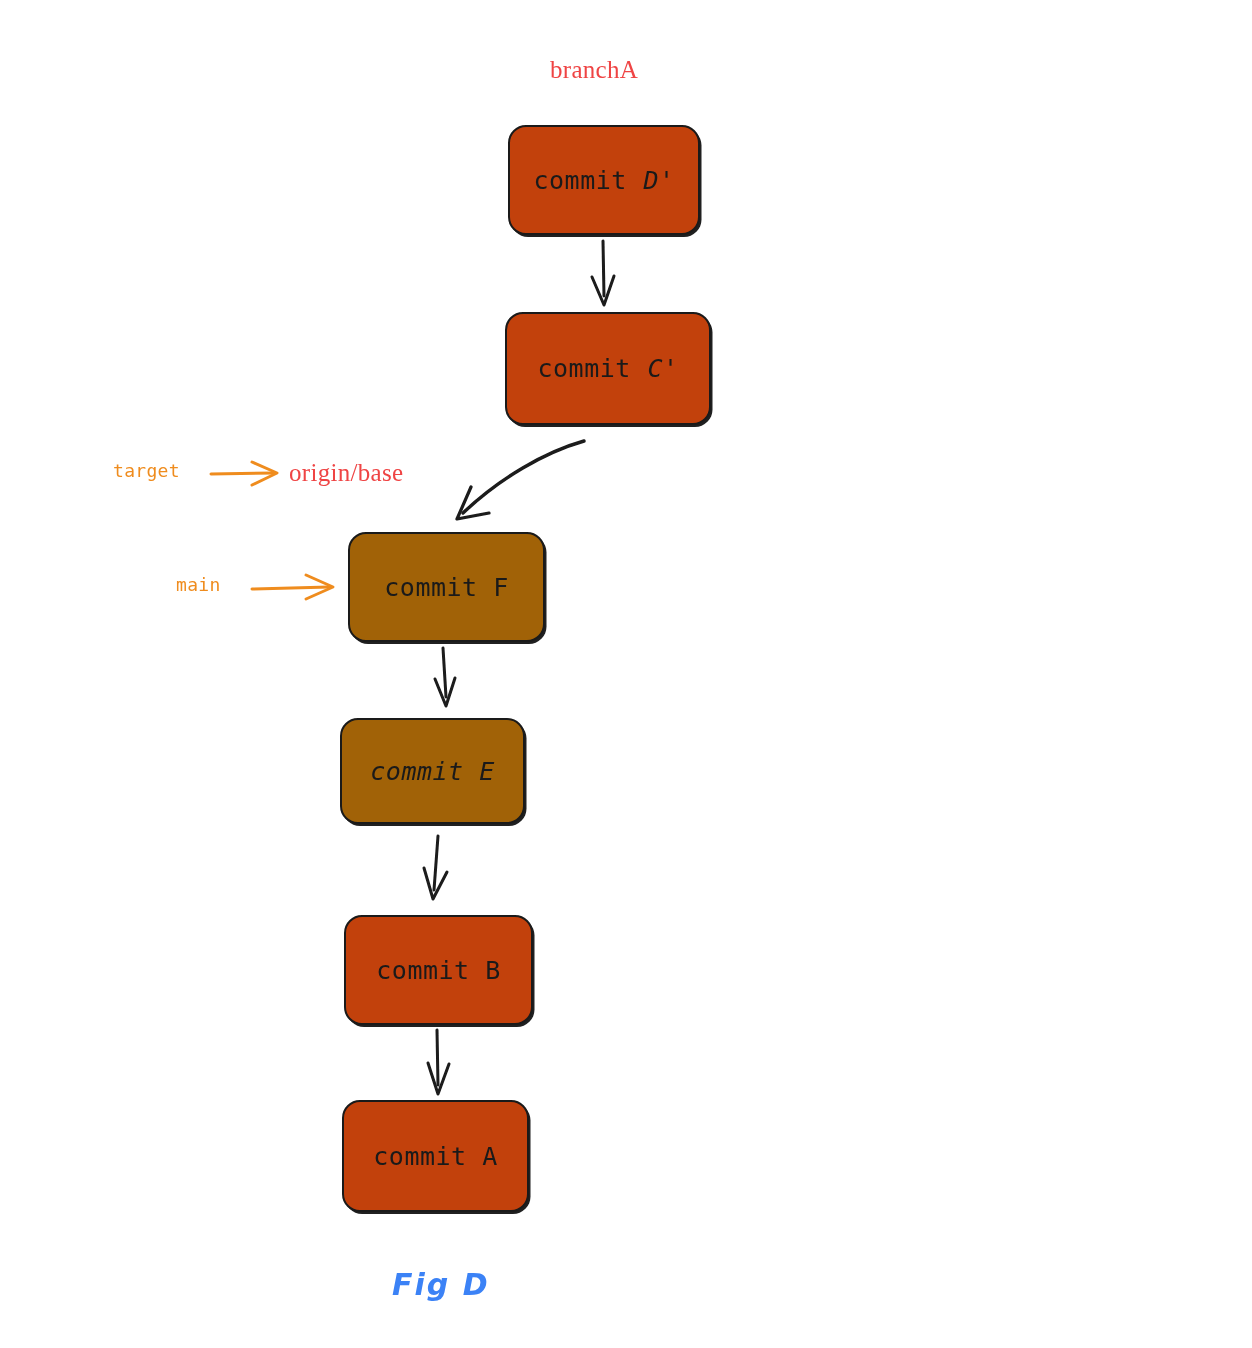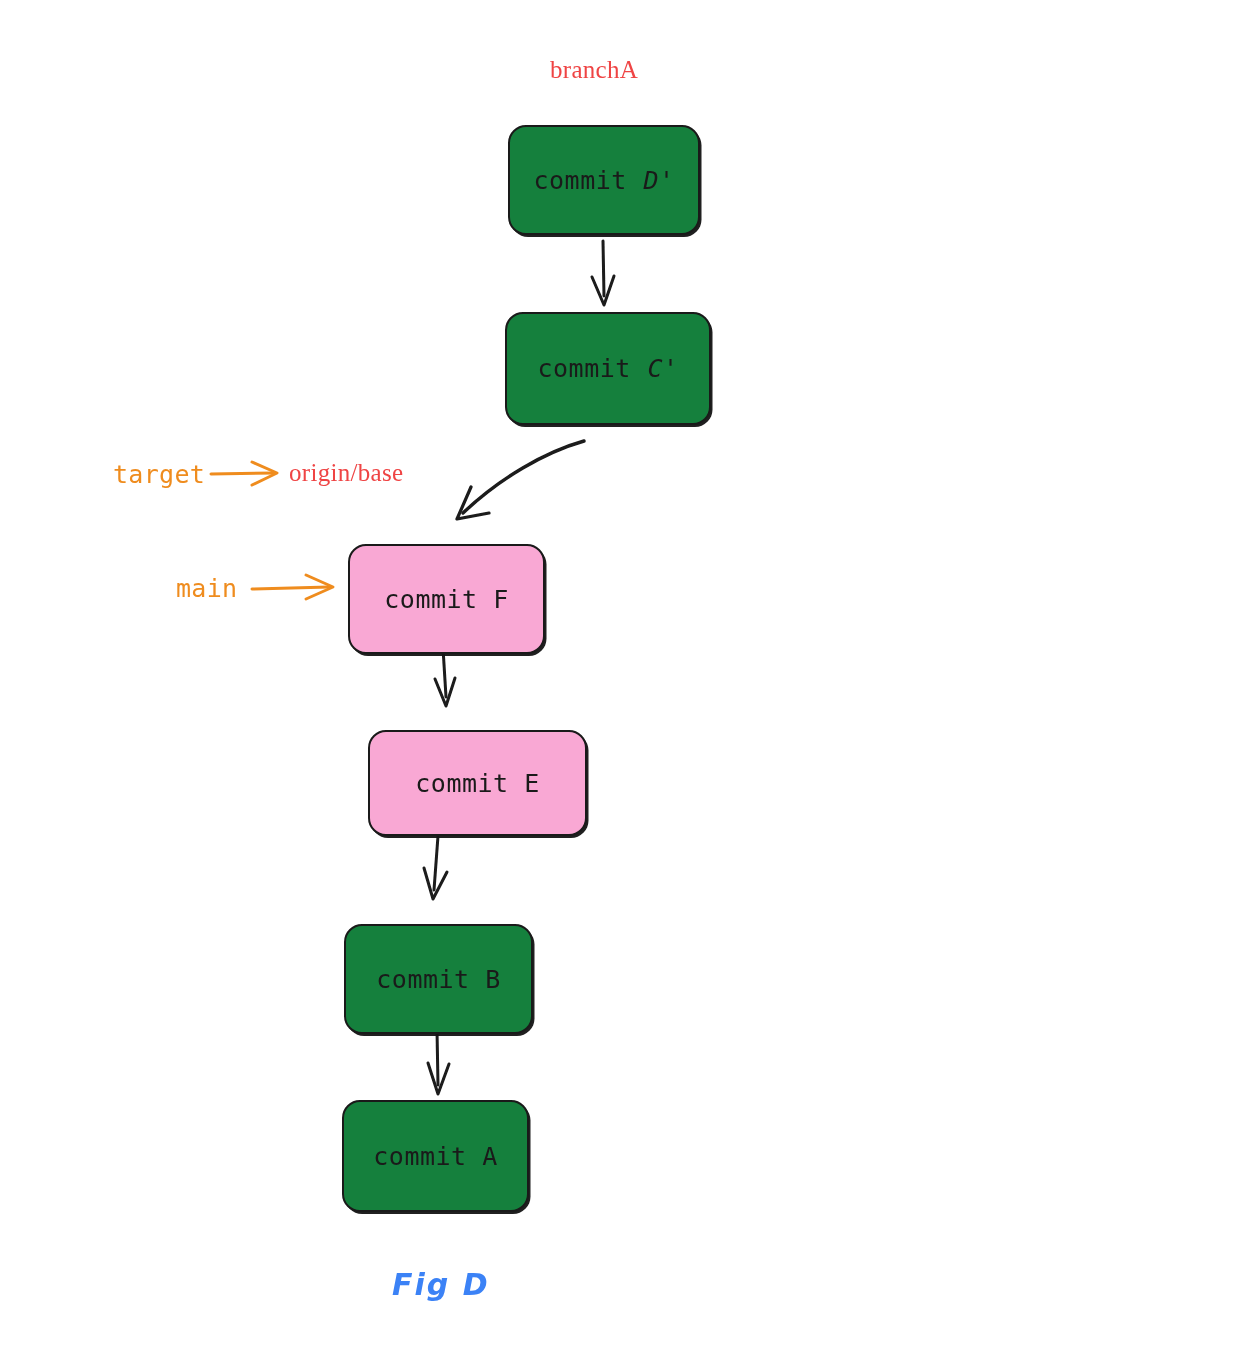--- a/index.html
+++ b/index.html
@@ -27,36 +27,36 @@
     align-items: center;
     justify-content: center;
     border: 2.6px solid #1a1a1a;
     border-radius: 18px;
     font-family: "DejaVu Sans Mono", monospace;
     font-size: 25px;
     color: #1a1a1a;
     letter-spacing: 0.5px;
     box-shadow: 2px 2.5px 0 -0.5px rgba(20,20,20,0.95);
   }
-  .node.green { background: #15803d; }
-  .node.purple { background: #f9a8d4; margin-top: 12px; }
+  .node.green { background: #c2410c; }
+  .node.purple { background: #a16207; }
   .node .ital { font-style: italic; padding-left: 1px; }
 
   .plain-label {
     position: absolute;
     font-family: Liberation Serif, serif;
     font-size: 25px;
     color: #ef4444;
     white-space: nowrap;
     letter-spacing: 0.3px;
   }
   .ann-label {
     position: absolute;
     font-family: "DejaVu Sans Mono", monospace;
-    font-size: 25px;
+    font-size: 18px;
     white-space: nowrap;
     letter-spacing: 0.3px;
   }
   .fig-label {
     position: absolute;
     font-family: "DejaVu Sans", sans-serif;
     font-size: 30px;
     font-style: italic;
     font-weight: 600;
     letter-spacing: 2px;
@@ -123,25 +123,25 @@
 <div class="ann-label" style="left:113px; top:460px; color:#ef8c1e;">target</div>
 
 <div class="plain-label" style="left:289px; top:459px;">origin/base</div>
 
 <div class="ann-label" style="left:176px; top:574px; color:#ef8c1e;">main</div>
 
 <div class="node purple" style="left:348px; top:532px; width:197px; height:110px;">
   <span><span>commit </span><span>F</span></span>
 </div>
 
-<div class="node purple" style="left:368px; top:718px; width:219px; height:106px;">
+<div class="node purple" style="left:340px; top:718px; width:185px; height:106px;font-style:italic;">
   <span><span>commit </span><span>E</span></span>
 </div>
 
-<div class="node green" style="left:344px; top:915px; width:189px; height:110px;margin-top:9px;">
+<div class="node green" style="left:344px; top:915px; width:189px; height:110px;">
   <span><span>commit </span><span>B</span></span>
 </div>
 
 <div class="node green" style="left:342px; top:1100px; width:187px; height:112px;">
   <span><span>commit </span><span>A</span></span>
 </div>
 
 <div class="fig-label" style="left:392px; top:1267px; color:#3b82f6;">Fig D</div>
 
 </body></html>

